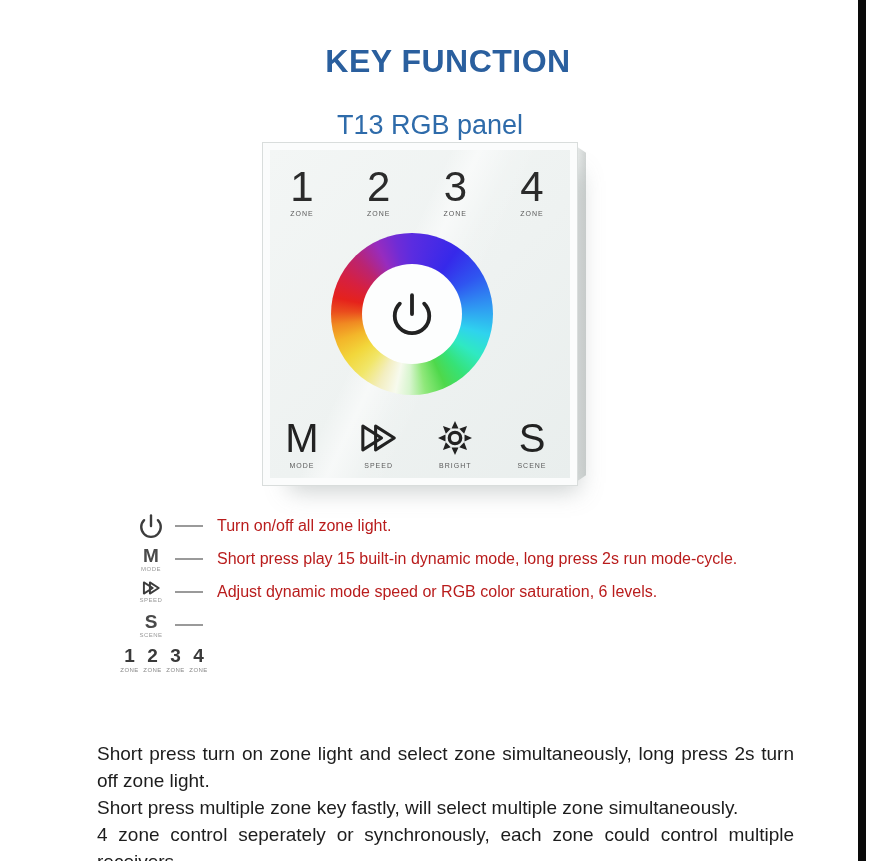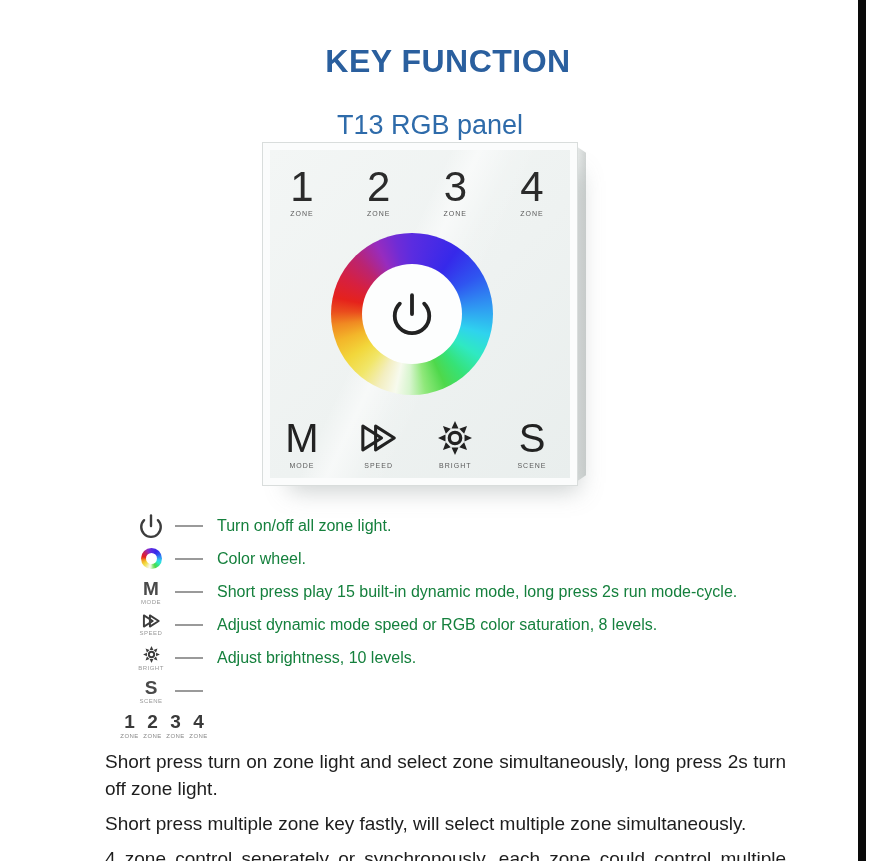--- a/index.html
+++ b/index.html
@@ -95,39 +95,39 @@
   .legend { position: absolute; left: 133px; top: 509px; }
   .legend-row { display: flex; align-items: center; height: 33px; }
   .legend-icon-cell {
     width: 36px; flex: none;
     display: flex; flex-direction: column; align-items: center; justify-content: center;
     color: #434343;
   }
   .legend-glyph { font-size: 19px; font-weight: bold; color: #4a4a4a; line-height: 1; }
   .legend-icon-sub { font-size: 6px; letter-spacing: 0.5px; color: #999; margin-top: 1px; }
   .legend-dash { width: 28px; height: 2px; background: #9a9a9a; margin: 0 14px 0 6px; flex: none; }
-  .legend-text { font-size: 16px; color: #15803d; white-space: nowrap; }
+  .legend-text { font-size: 16px; color: #b91c1c; white-space: nowrap; }
   .mini-ring {
     width: 21px; height: 21px; border-radius: 50%;
     display: flex; align-items: center; justify-content: center;
   }
   .mini-ring-hole { width: 11px; height: 11px; border-radius: 50%; background: #ffffff; }
 
   .zone-keys-row { display: flex; margin: 5px 0 0 -15px; }
   .zk { width: 23px; text-align: center; }
   .zk-num { font-size: 19px; font-weight: bold; color: #3a3a3a; line-height: 1; }
   .zk-sub { font-size: 6px; letter-spacing: 0.4px; color: #888; margin-top: 2px; }
 
   
   .notes {
     position: absolute; left: 97px; top: 740px; width: 697px;
     font-size: 19px; line-height: 27px; color: #1d1d1d;
     text-align: justify;
   }
-  .notes p { margin: 8px; }
+  .notes p { margin: 0; }
 
   svg { display: block; }
 </style>
 </head>
 <body>
 
 <div class="edge-bar"></div>
 
 <h1 class="title">KEY FUNCTION</h1>
 <h2 class="subtitle">T13 RGB panel</h2>
@@ -211,69 +211,42 @@
     <div class="legend-icon-cell">
       <svg width="26" height="26" viewBox="0 0 24 24">
         <path d="M18.36 6.64a9 9 0 1 1-12.73 0" fill="none" stroke="#3c3c3c" stroke-width="2.2" stroke-linecap="round"></path>
         <line x1="12" y1="2.2" x2="12" y2="12" stroke="#3c3c3c" stroke-width="2.2" stroke-linecap="round"></line>
       </svg>
     </div>
     <div class="legend-dash"></div>
     <div class="legend-text">Turn on/off all zone light.</div>
   </div>
 
-  <div class="legend-row">
-    <div class="legend-icon-cell">
-      <div class="mini-ring wheel-gradient">
-        <div class="mini-ring-hole"></div>
-      </div>
-    </div>
-    <div class="legend-dash"></div>
-    <div class="legend-text">Color wheel.</div>
-  </div>
 
   <div class="legend-row">
     <div class="legend-icon-cell">
       <div class="legend-glyph">M</div>
       <div class="legend-icon-sub">MODE</div>
     </div>
     <div class="legend-dash"></div>
     <div class="legend-text">Short press play 15 built-in dynamic mode, long press 2s run mode-cycle.</div>
   </div>
 
   <div class="legend-row">
     <div class="legend-icon-cell">
       <svg width="23" height="16" viewBox="0 0 23 20">
         <path d="M2 3 L13 10 L2 17 Z" fill="none" stroke="#3c3c3c" stroke-width="2.4" stroke-linejoin="round"></path>
         <path d="M9.5 3 L20.5 10 L9.5 17 Z" fill="none" stroke="#3c3c3c" stroke-width="2.4" stroke-linejoin="round"></path>
       </svg>
       <div class="legend-icon-sub">SPEED</div>
     </div>
     <div class="legend-dash"></div>
-    <div class="legend-text">Adjust dynamic mode speed or RGB color saturation, 8 levels.</div>
-  </div>
-
-  <div class="legend-row">
-    <div class="legend-icon-cell">
-      <svg width="19" height="19" viewBox="0 0 24 24">
-        <circle cx="12" cy="12" r="3.4" fill="none" stroke="#3c3c3c" stroke-width="2.4"></circle>
-        <path d="M12 1.4 L14.3 6.2 L9.7 6.2 Z" fill="#3c3c3c"></path>
-        <path d="M12 1.4 L14.3 6.2 L9.7 6.2 Z" fill="#3c3c3c" transform="rotate(45 12 12)"></path>
-        <path d="M12 1.4 L14.3 6.2 L9.7 6.2 Z" fill="#3c3c3c" transform="rotate(90 12 12)"></path>
-        <path d="M12 1.4 L14.3 6.2 L9.7 6.2 Z" fill="#3c3c3c" transform="rotate(135 12 12)"></path>
-        <path d="M12 1.4 L14.3 6.2 L9.7 6.2 Z" fill="#3c3c3c" transform="rotate(180 12 12)"></path>
-        <path d="M12 1.4 L14.3 6.2 L9.7 6.2 Z" fill="#3c3c3c" transform="rotate(225 12 12)"></path>
-        <path d="M12 1.4 L14.3 6.2 L9.7 6.2 Z" fill="#3c3c3c" transform="rotate(270 12 12)"></path>
-        <path d="M12 1.4 L14.3 6.2 L9.7 6.2 Z" fill="#3c3c3c" transform="rotate(315 12 12)"></path>
-      </svg>
-      <div class="legend-icon-sub">BRIGHT</div>
-    </div>
-    <div class="legend-dash"></div>
-    <div class="legend-text">Adjust brightness, 10 levels.</div>
-  </div>
+    <div class="legend-text">Adjust dynamic mode speed or RGB color saturation, 6 levels.</div>
+  </div>
+
 
   <div class="legend-row">
     <div class="legend-icon-cell">
       <div class="legend-glyph">S</div>
       <div class="legend-icon-sub">SCENE</div>
     </div>
     <div class="legend-dash"></div>
   </div>
 
   <div class="zone-keys-row">

